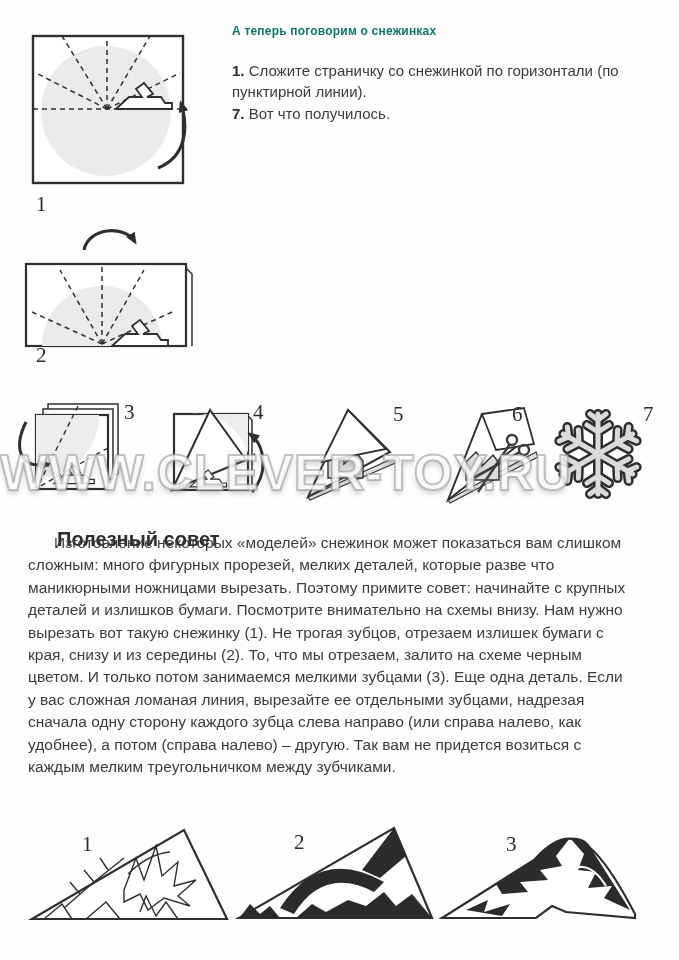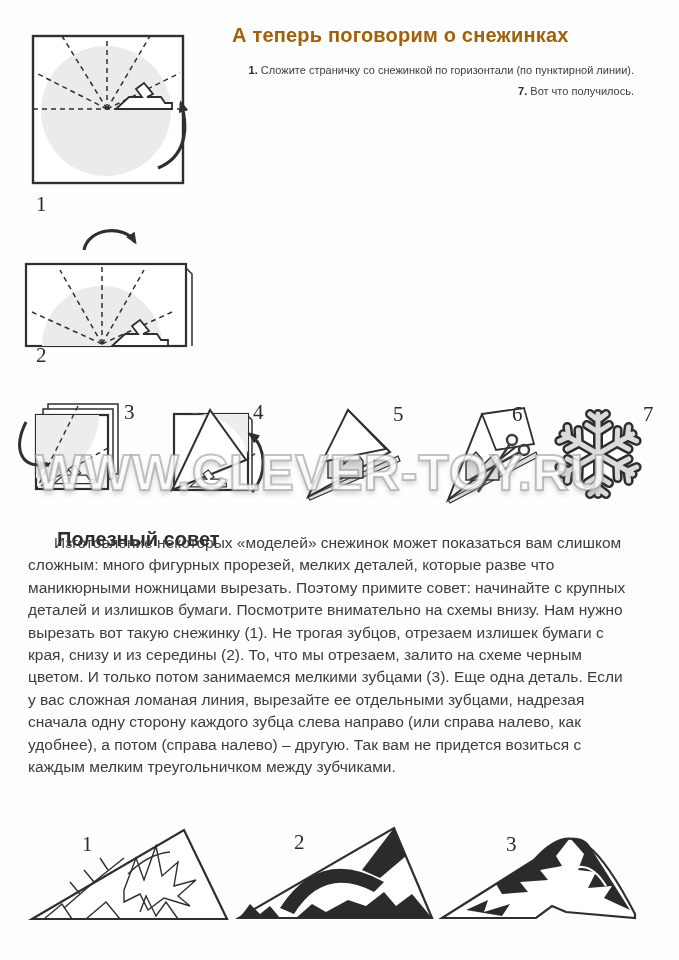--- a/index.html
+++ b/index.html
@@ -8,30 +8,30 @@
     font-family:"Liberation Sans",sans-serif;color:#3a3a3a;overflow:hidden;
     margin:0 auto;
   }
   .abs{position:absolute;}
   .fig-label{
     position:absolute;font-family:"Liberation Serif",serif;
     font-size:21px;color:#2b2b2b;
   }
   .title{
     position:absolute;left:232px;top:24px;width:430px;
-    font-size:20px;font-weight:bold;color:#a16207;letter-spacing:.2px;
+    font-size:12px;font-weight:bold;color:#0f766e;letter-spacing:.2px;
   }
   .instructions{
     position:absolute;left:232px;top:60px;width:402px;
-    font-size:11px;line-height:21.3px;color:#3c3c3c;text-align:right;
+    font-size:15px;line-height:21.3px;color:#3c3c3c;
   }
   .instructions p{margin:0;}
   .instructions .num{font-weight:bold;color:#2d2d2d;}
   .watermark{
-    position:absolute;left:0;top:444px;width:642px;text-align:center;
+    position:absolute;left:0;top:444px;width:642px;text-align:left;
     font-size:50px;font-weight:bold;letter-spacing:1px;
     color:rgba(255,255,255,.82);
     -webkit-text-stroke:2px rgba(145,145,145,.55);
     text-shadow:0 4px 5px rgba(110,110,110,.30);
     z-index:6;pointer-events:none;white-space:nowrap;
   }
   .tip-heading{
     position:absolute;left:57px;top:528px;
     font-size:20px;font-weight:bold;color:#2d2d2d;
   }

